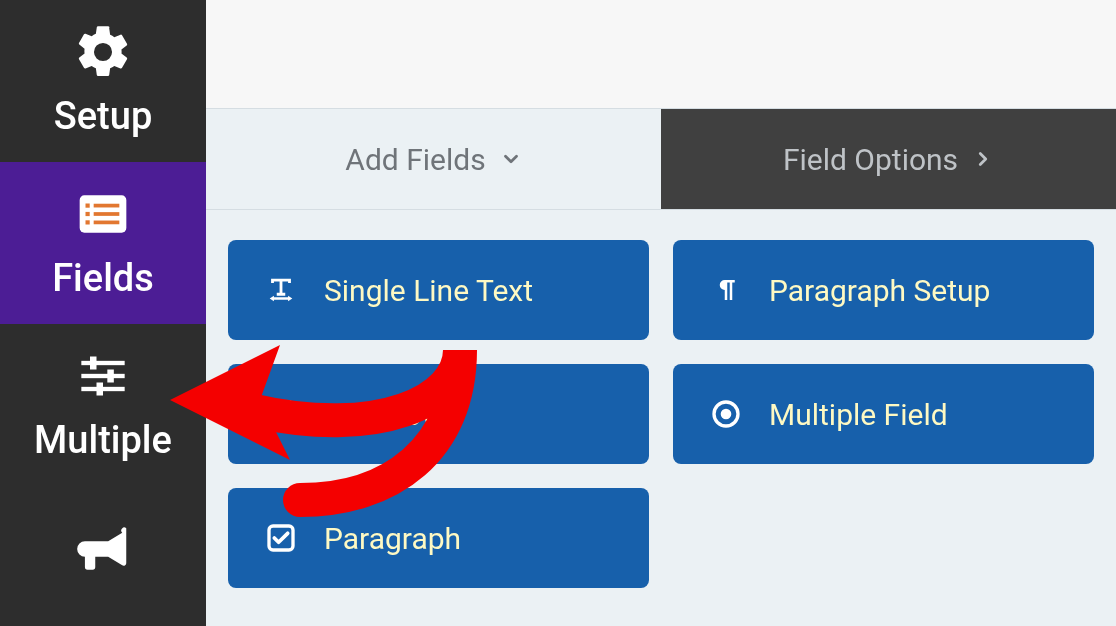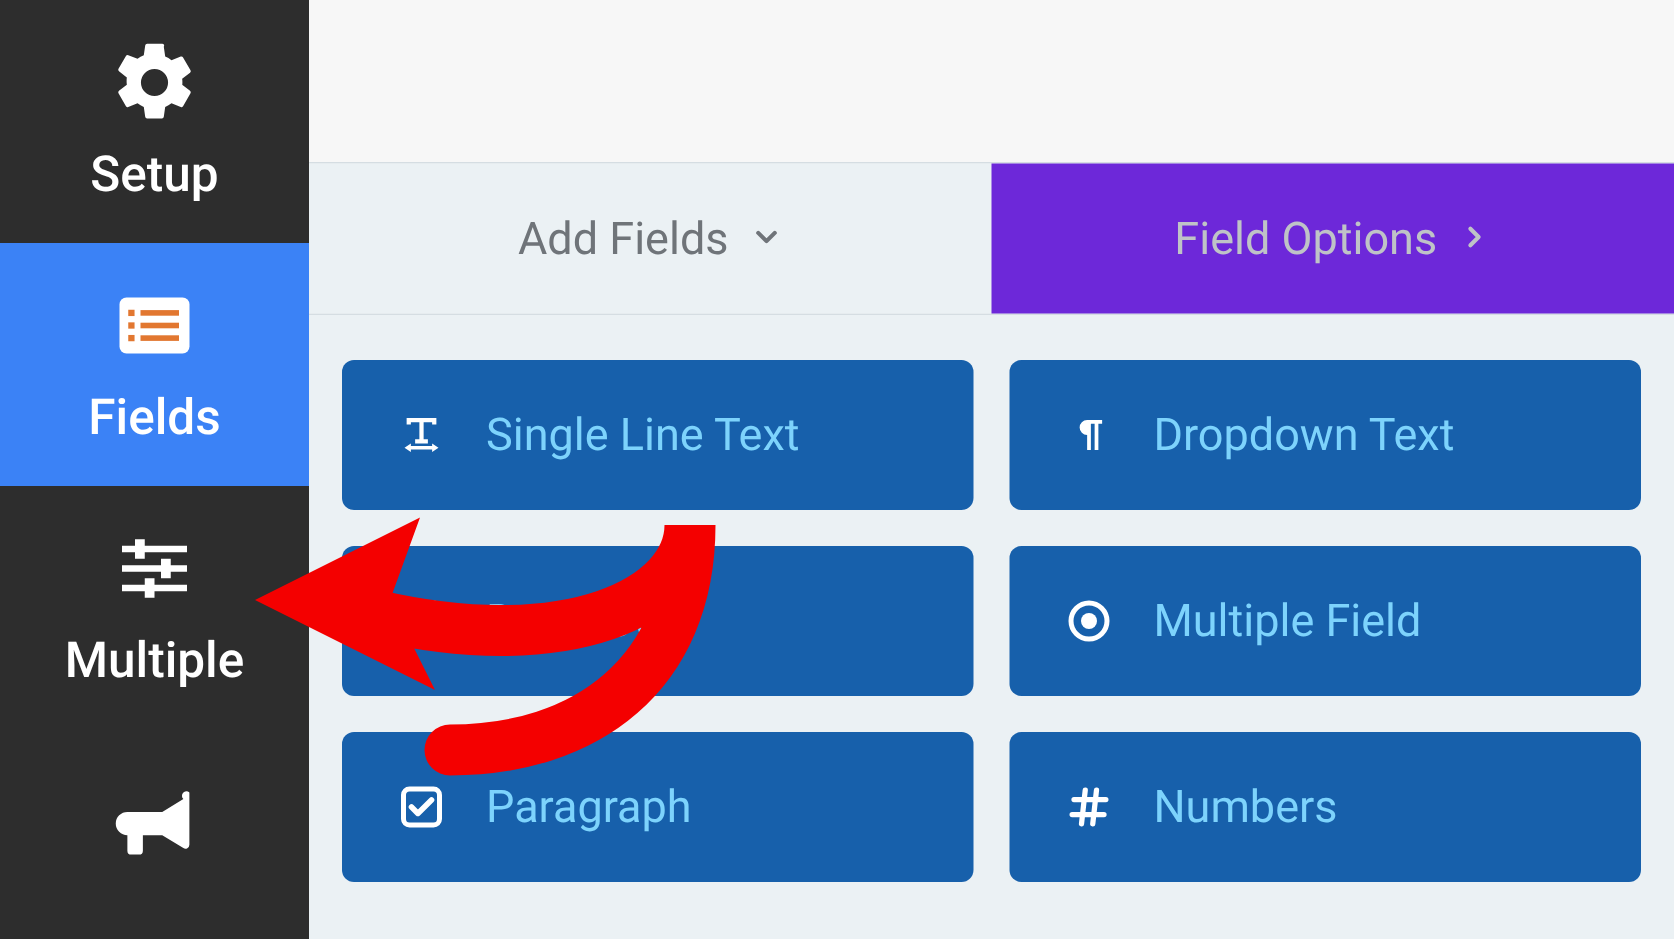--- a/index.html
+++ b/index.html
@@ -1,35 +1,35 @@
 <!DOCTYPE html>
 <html><head>
 <meta charset="utf-8">
 <style>
   html,body{margin:0;padding:0;width:1116px;height:626px;font-family:-apple-system,BlinkMacSystemFont,"Segoe UI",Roboto,Helvetica,Arial,sans-serif;overflow:hidden;background:#f7f7f7;}
   .app{display:flex;width:1116px;height:626px;}
   
   .sidebar{width:206px;flex:0 0 206px;background:#2d2d2d;display:flex;flex-direction:column;}
   .side-item{display:flex;flex-direction:column;align-items:center;justify-content:center;height:162px;color:#fff;cursor:pointer;user-select:none;}
-  .side-item.active{background:#3b82f6;}
+  .side-item.active{background:#4c1d95;}
   .side-item .icon{width:70px;height:56px;display:flex;align-items:center;justify-content:center;margin-bottom:14px;}
-  .side-item .label{font-size:33px;font-weight:500;color:#fff;}
+  .side-item .label{font-size:38px;font-weight:500;color:#fff;}
   .side-item svg{fill:#fff;}
   
   .main{flex:1;display:flex;flex-direction:column;}
   .topgap{height:108px;background:#f7f7f7;}
   .panel{flex:1;background:#ebf1f4;border-top:1px solid #d5dde2;display:flex;flex-direction:column;}
   .tabs{height:100px;display:flex;border-bottom:1px solid #d5dde2;}
   .tab{flex:1;display:flex;align-items:center;justify-content:center;gap:14px;font-size:30px;color:#6f7479;cursor:pointer;}
   .tab.active{background:#ebf1f4;}
-  .tab.options{background:#6d28d9;color:#bfc3c7;}
+  .tab.options{background:#404040;color:#bfc3c7;}
   .tab svg{stroke:#6f7479;}
   .tab.options svg{stroke:#bfc3c7;}
   .grid{flex:1;display:grid;grid-template-columns:1fr 1fr;gap:24px 24px;padding:30px 22px 0 22px;align-content:start;}
-  .field-btn{height:100px;border-radius:8px;background:#1760ab;color:#7dd3fc;display:flex;align-items:center;padding:0 34px;gap:24px;font-size:30px;font-weight:400;cursor:pointer;}
+  .field-btn{height:100px;border-radius:8px;background:#1760ab;color:#fef9c3;display:flex;align-items:center;padding:0 34px;gap:24px;font-size:30px;font-weight:400;cursor:pointer;}
   .field-btn .fi{width:38px;height:38px;display:flex;align-items:center;justify-content:center;}
   .field-btn svg{fill:#fff;}
   .arrow-overlay{position:absolute;pointer-events:none;}
 </style>
 </head>
 <body>
 
 <div class="app">
 
   <div class="sidebar">
@@ -116,21 +116,21 @@
           </span>
           <span>Single Line Text</span>
         </div>
 
         <div class="field-btn">
           <span class="fi">
             <svg viewBox="0 0 24 24" width="30" height="30">
                 <path d="M10 4h9v2h-2v14h-2V6h-2v14h-2V12a4 4 0 0 1 0-8z"></path>
               </svg>
           </span>
-          <span>Dropdown Text</span>
+          <span>Paragraph Setup</span>
         </div>
 
         <div class="field-btn">
           <span class="fi">
             <svg viewBox="0 0 24 24" width="32" height="32">
                 <rect x="3" y="3" width="18" height="18" rx="3" fill="none" stroke="#fff" stroke-width="2.5"></rect>
                 <path d="M8 10l4 5 4-5z"></path>
               </svg>
           </span>
           <span>Dropdown</span>
@@ -149,28 +149,20 @@
         <div class="field-btn">
           <span class="fi">
             <svg viewBox="0 0 24 24" width="32" height="32">
                 <rect x="3" y="3" width="18" height="18" rx="3" fill="none" stroke="#fff" stroke-width="2.5"></rect>
                 <path d="M7 12l3.2 3.2L17 8.5" fill="none" stroke="#fff" stroke-width="2.8" stroke-linecap="round" stroke-linejoin="round"></path>
               </svg>
           </span>
           <span>Paragraph</span>
         </div>
 
-        <div class="field-btn">
-          <span class="fi">
-            <svg viewBox="0 0 24 24" width="30" height="30">
-                <path d="M10 3L8 21M16 3l-2 18M4 8h17M3 16h17" fill="none" stroke="#fff" stroke-width="2.8" stroke-linecap="round"></path>
-              </svg>
-          </span>
-          <span>Numbers</span>
-        </div>
 
       </div>
     </div>
   </div>
 </div>
 
 <svg class="arrow-overlay" style="left:130px;top:290px" width="360" height="230" viewBox="0 0 360 230">
   <path d="M170 210 C260 210 330 160 330 60 C330 110 250 150 120 120" fill="none" stroke="#f40000" stroke-width="34" stroke-linecap="round"></path>
   <path d="M40 110 L150 55 L130 110 L160 170 Z" fill="#f40000"></path>
 </svg>

